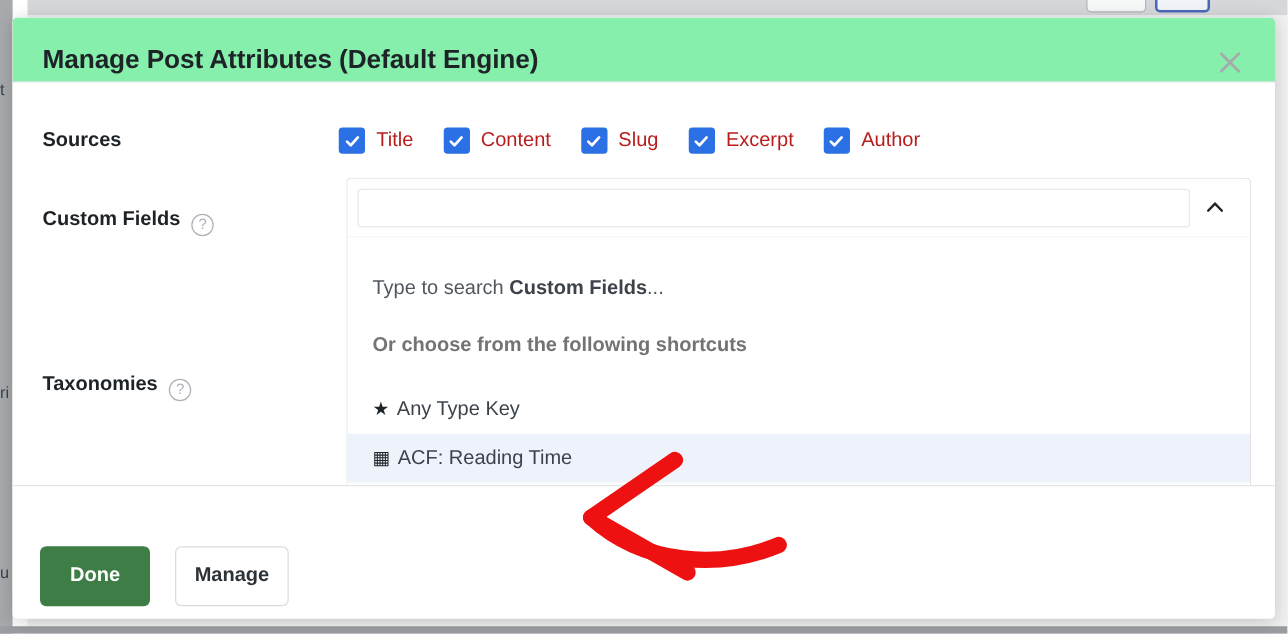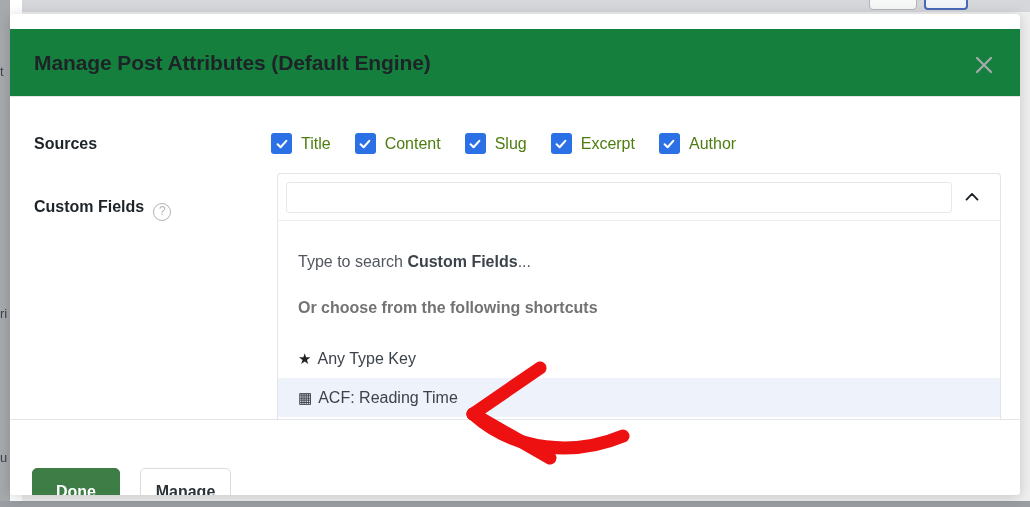--- a/index.html
+++ b/index.html
@@ -66,24 +66,23 @@
     left: 10px; top: 14px;
     width: 1010px; height: 481px;
     background: #ffffff;
     border-radius: 4px;
     box-shadow: 0 2px 14px rgba(0,0,0,0.18);
     overflow: hidden;
   }
 
   .modal-header {
     position: relative;
-    height: 68px;
-    background: #15803d;
+    height: 52px;
+    background: #86efac;
     border-bottom: 1px solid #e4e5e7;
-    margin-top: 15px;
   }
   .modal-title {
     position: absolute;
     left: 24px; top: 22px;
     font-size: 21px;
     font-weight: bold;
     color: #1d2327;
     letter-spacing: -0.1px;
   }
   .close-icon {
@@ -141,21 +140,21 @@
     width: 21px; height: 21px;
     border-radius: 3px;
     background: #2b70e4;
     display: flex; align-items: center; justify-content: center;
     flex: none;
   }
   .cb-box svg { display: block; }
   .cb-label {
     margin-left: 9px;
     font-size: 16px;
-    color: #4d7c0f;
+    color: #b91c1c;
     white-space: nowrap;
   }
 
   
   .combo-wrap {
     position: absolute;
     left: 267px; top: 76px;
     width: 724px;
   }
   .combo-control {
@@ -312,20 +311,23 @@
     </div>
 
     <div class="modal-body">
 
       <div class="row-label label-sources">Sources</div>
 
       <div class="row-label label-custom">
         <span>Custom Fields</span><span class="help-icon">?</span>
       </div>
 
+      <div class="row-label label-taxo">
+        <span>Taxonomies</span><span class="help-icon">?</span>
+      </div>
 
       <div class="checkbox-group">
 
         <div class="cb-item">
           <span class="cb-box">
             <svg width="14" height="14" viewBox="0 0 14 14">
               <path d="M2.6 7.3 L5.6 10.2 L11.3 3.9" stroke="#ffffff" stroke-width="2.1" fill="none" stroke-linecap="round" stroke-linejoin="round"></path>
             </svg>
           </span>
           <span class="cb-label">Title</span>

